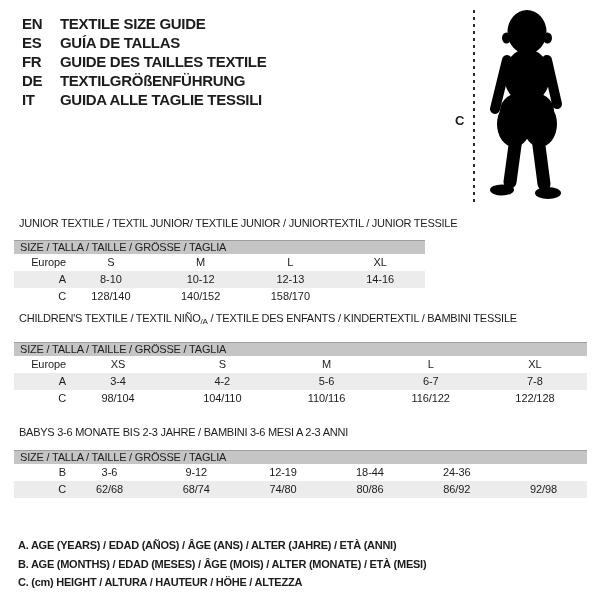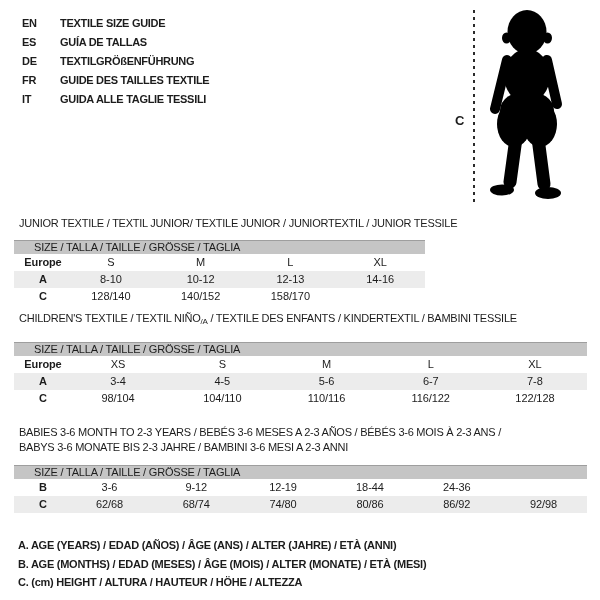--- a/index.html
+++ b/index.html
@@ -8,21 +8,21 @@
     position:relative;
     background:#ffffff;
     color:#1c1c1c;
     font-family:"Liberation Sans", sans-serif;
     overflow:hidden;
   }
 
   
   .lang-block { position:absolute; left:22px; top:14px; }
   .lang-row { display:grid; grid-template-columns:38px auto; line-height:19px; }
-  .lang-code, .lang-title { font-weight:bold; font-size:11px; letter-spacing:-0.3px; white-space:nowrap; }
+  .lang-code, .lang-title { font-weight:bold; font-size:15px; letter-spacing:-0.3px; white-space:nowrap; }
 
   
   .figure { position:absolute; left:444px; top:6px; width:148px; height:205px; }
 
   
   .section { position:absolute; left:14px; }
   .sec-junior   { top:217px; width:411px; }
   .sec-children { top:312px; width:573px; }
   .sec-babies   { top:425px; width:573px; }
   .sec-heading {
@@ -31,54 +31,54 @@
   }
   .sec-heading.two-line { line-height:15px; white-space:normal; }
   .sub-a { font-size:8px; vertical-align:-2px; }
 
   .tbl { width:100%; }
   .mt10 { margin-top:10px; }
   .mt14 { margin-top:14px; }
   .tbl-bar {
     height:14px; line-height:13px;
     background:#c5c5c5; border-top:1px solid #9e9e9e;
-    font-size:11px; letter-spacing:-0.2px; padding-left:20px;
+    font-size:11px; letter-spacing:-0.2px; padding-left:6px;
     color:#1d1d1d; white-space:nowrap; overflow:hidden;
   }
   .tbl-row { display:grid; height:17px; line-height:17px; font-size:11px; letter-spacing:-0.1px; }
   .cols5 { grid-template-columns:52px repeat(4,1fr); }
   .cols6 { grid-template-columns:52px repeat(5,1fr); }
   .cols7 { grid-template-columns:52px repeat(6,1fr); }
   .cell { text-align:center; white-space:nowrap; }
-  .cell.lbl { text-align:center; padding-left:6px;font-weight:bold; }
+  .cell.lbl { text-align:right; padding-left:6px; }
   .row-gray { background:#ececec; }
 
   
   .notes { position:absolute; left:18px; top:536px; }
   .note-line { font-weight:bold; font-size:11px; line-height:18.5px; letter-spacing:-0.25px; white-space:nowrap; }
 </style>
 </head>
 <body>
 
 <div class="lang-block">
   <div class="lang-row">
     <span class="lang-code">EN</span>
     <span class="lang-title">TEXTILE SIZE GUIDE</span>
   </div>
   <div class="lang-row">
     <span class="lang-code">ES</span>
     <span class="lang-title">GUÍA DE TALLAS</span>
   </div>
   <div class="lang-row">
+    <span class="lang-code">FR</span>
+    <span class="lang-title">GUIDE DES TAILLES TEXTILE</span>
+  </div>
+  <div class="lang-row">
     <span class="lang-code">DE</span>
     <span class="lang-title">TEXTILGRÖßENFÜHRUNG</span>
-  </div>
-  <div class="lang-row">
-    <span class="lang-code">FR</span>
-    <span class="lang-title">GUIDE DES TAILLES TEXTILE</span>
   </div>
   <div class="lang-row">
     <span class="lang-code">IT</span>
     <span class="lang-title">GUIDA ALLE TAGLIE TESSILI</span>
   </div>
 </div>
 
 <div class="figure">
   <svg viewBox="0 0 148 205" width="148" height="205" xmlns="http://www.w3.org/2000/svg">
     <line x1="30" y1="4" x2="30" y2="198" stroke="#2b2b2b" stroke-width="2" stroke-dasharray="3 4"></line>
@@ -136,39 +136,38 @@
       <div class="cell lbl">Europe</div>
       <div class="cell">XS</div>
       <div class="cell">S</div>
       <div class="cell">M</div>
       <div class="cell">L</div>
       <div class="cell">XL</div>
     </div>
     <div class="tbl-row cols6 row-gray">
       <div class="cell lbl">A</div>
       <div class="cell">3-4</div>
-      <div class="cell">4-5</div>
+      <div class="cell">4-2</div>
       <div class="cell">5-6</div>
       <div class="cell">6-7</div>
       <div class="cell">7-8</div>
     </div>
     <div class="tbl-row cols6">
       <div class="cell lbl">C</div>
       <div class="cell">98/104</div>
       <div class="cell">104/110</div>
       <div class="cell">110/116</div>
       <div class="cell">116/122</div>
       <div class="cell">122/128</div>
     </div>
   </div>
 </div>
 
 <div class="section sec-babies">
   <div class="sec-heading two-line">
-    <div>BABIES 3-6 MONTH TO 2-3 YEARS / BEBÉS 3-6 MESES A 2-3 AÑOS / BÉBÉS 3-6 MOIS À 2-3 ANS /</div>
     <div>BABYS 3-6 MONATE BIS 2-3 JAHRE / BAMBINI 3-6 MESI A 2-3 ANNI</div>
   </div>
   <div class="tbl mt10">
     <div class="tbl-bar">SIZE / TALLA / TAILLE / GRÖSSE / TAGLIA</div>
     <div class="tbl-row cols7">
       <div class="cell lbl">B</div>
       <div class="cell">3-6</div>
       <div class="cell">9-12</div>
       <div class="cell">12-19</div>
       <div class="cell">18-44</div>

